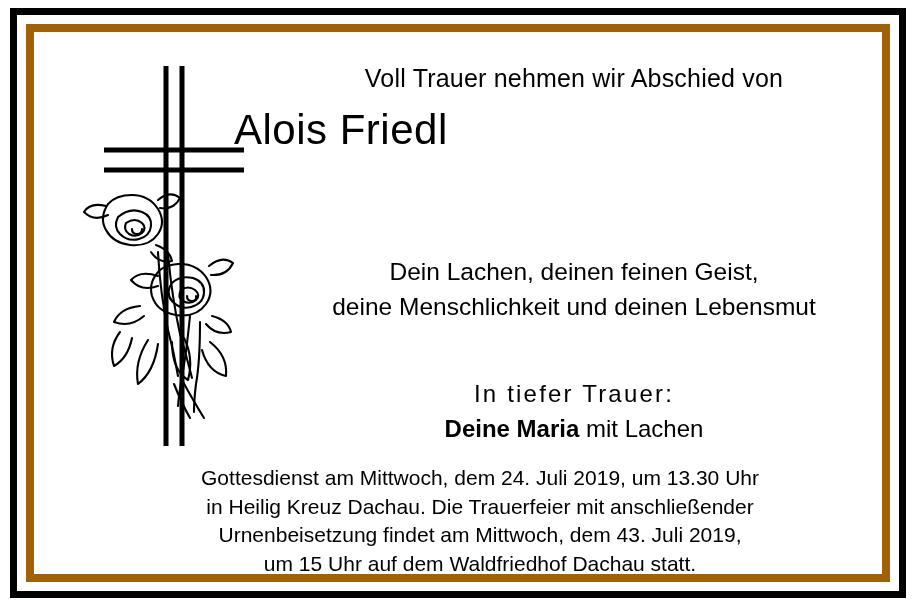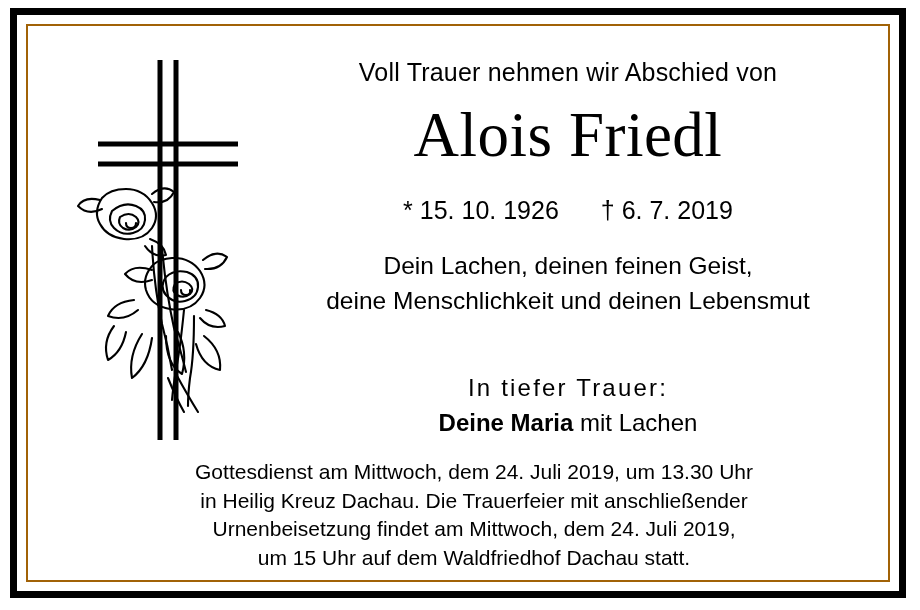--- a/index.html
+++ b/index.html
@@ -23,21 +23,21 @@
     border: 7px solid #000000;
     background: #ffffff;
     box-sizing: border-box;
   }
   .obituary-inner {
     position: absolute;
     left: 9px;
     top: 9px;
     right: 9px;
     bottom: 9px;
-    border: 2px solid #a16207;
+    border: 8px solid #a16207;
     background: #ffffff;
     box-sizing: border-box;
   }
   .content {
     position: relative;
     width: 100%;
     height: 100%;
   }
 
   
@@ -58,23 +58,22 @@
     text-align: center;
     font-size: 25px;
     letter-spacing: 0.2px;
     color: #000;
   }
   .name {
     position: absolute;
     left: 200px;
     top: 76px;
     width: 680px;
-    text-align: center;
-    font-family: Liberation Serif, serif;
-    font-size: 63px;
+    font-family: Liberation Sans, sans-serif;
+    font-size: 42px;
     line-height: 1.05;
     letter-spacing: 0.5px;
   }
   .dates {
     position: absolute;
     left: 200px;
     top: 170px;
     width: 680px;
     text-align: center;
     font-size: 25px;
@@ -175,38 +174,34 @@
             <path d="M112 330 q8 20 16 34"></path>
             <path d="M120 326 q12 22 22 38"></path>
           </g>
         </svg>
       </div>
 
       <div class="headline">Voll Trauer nehmen wir Abschied von</div>
 
       <div class="name">Alois Friedl</div>
 
-      <div class="dates">
-        <span>* 15. 10. 1926</span>
-        <span>† 6. 7. 2019</span>
-      </div>
 
       <div class="verse">
         <div>Dein Lachen, deinen feinen Geist,</div>
         <div>deine Menschlichkeit und deinen Lebensmut</div>
       </div>
 
       <div class="mourning-label">In tiefer Trauer:</div>
 
       <div class="mourners">
         <b>Deine Maria</b><span> mit Lachen</span>
       </div>
 
       <div class="service">
         <div>Gottesdienst am Mittwoch, dem 24. Juli 2019, um 13.30 Uhr</div>
         <div>in Heilig Kreuz Dachau. Die Trauerfeier mit anschließender</div>
-        <div>Urnenbeisetzung findet am Mittwoch, dem 24. Juli 2019,</div>
+        <div>Urnenbeisetzung findet am Mittwoch, dem 43. Juli 2019,</div>
         <div>um 15 Uhr auf dem Waldfriedhof Dachau statt.</div>
       </div>
 
     </div>
   </div>
 </div>
 
 </body></html>

